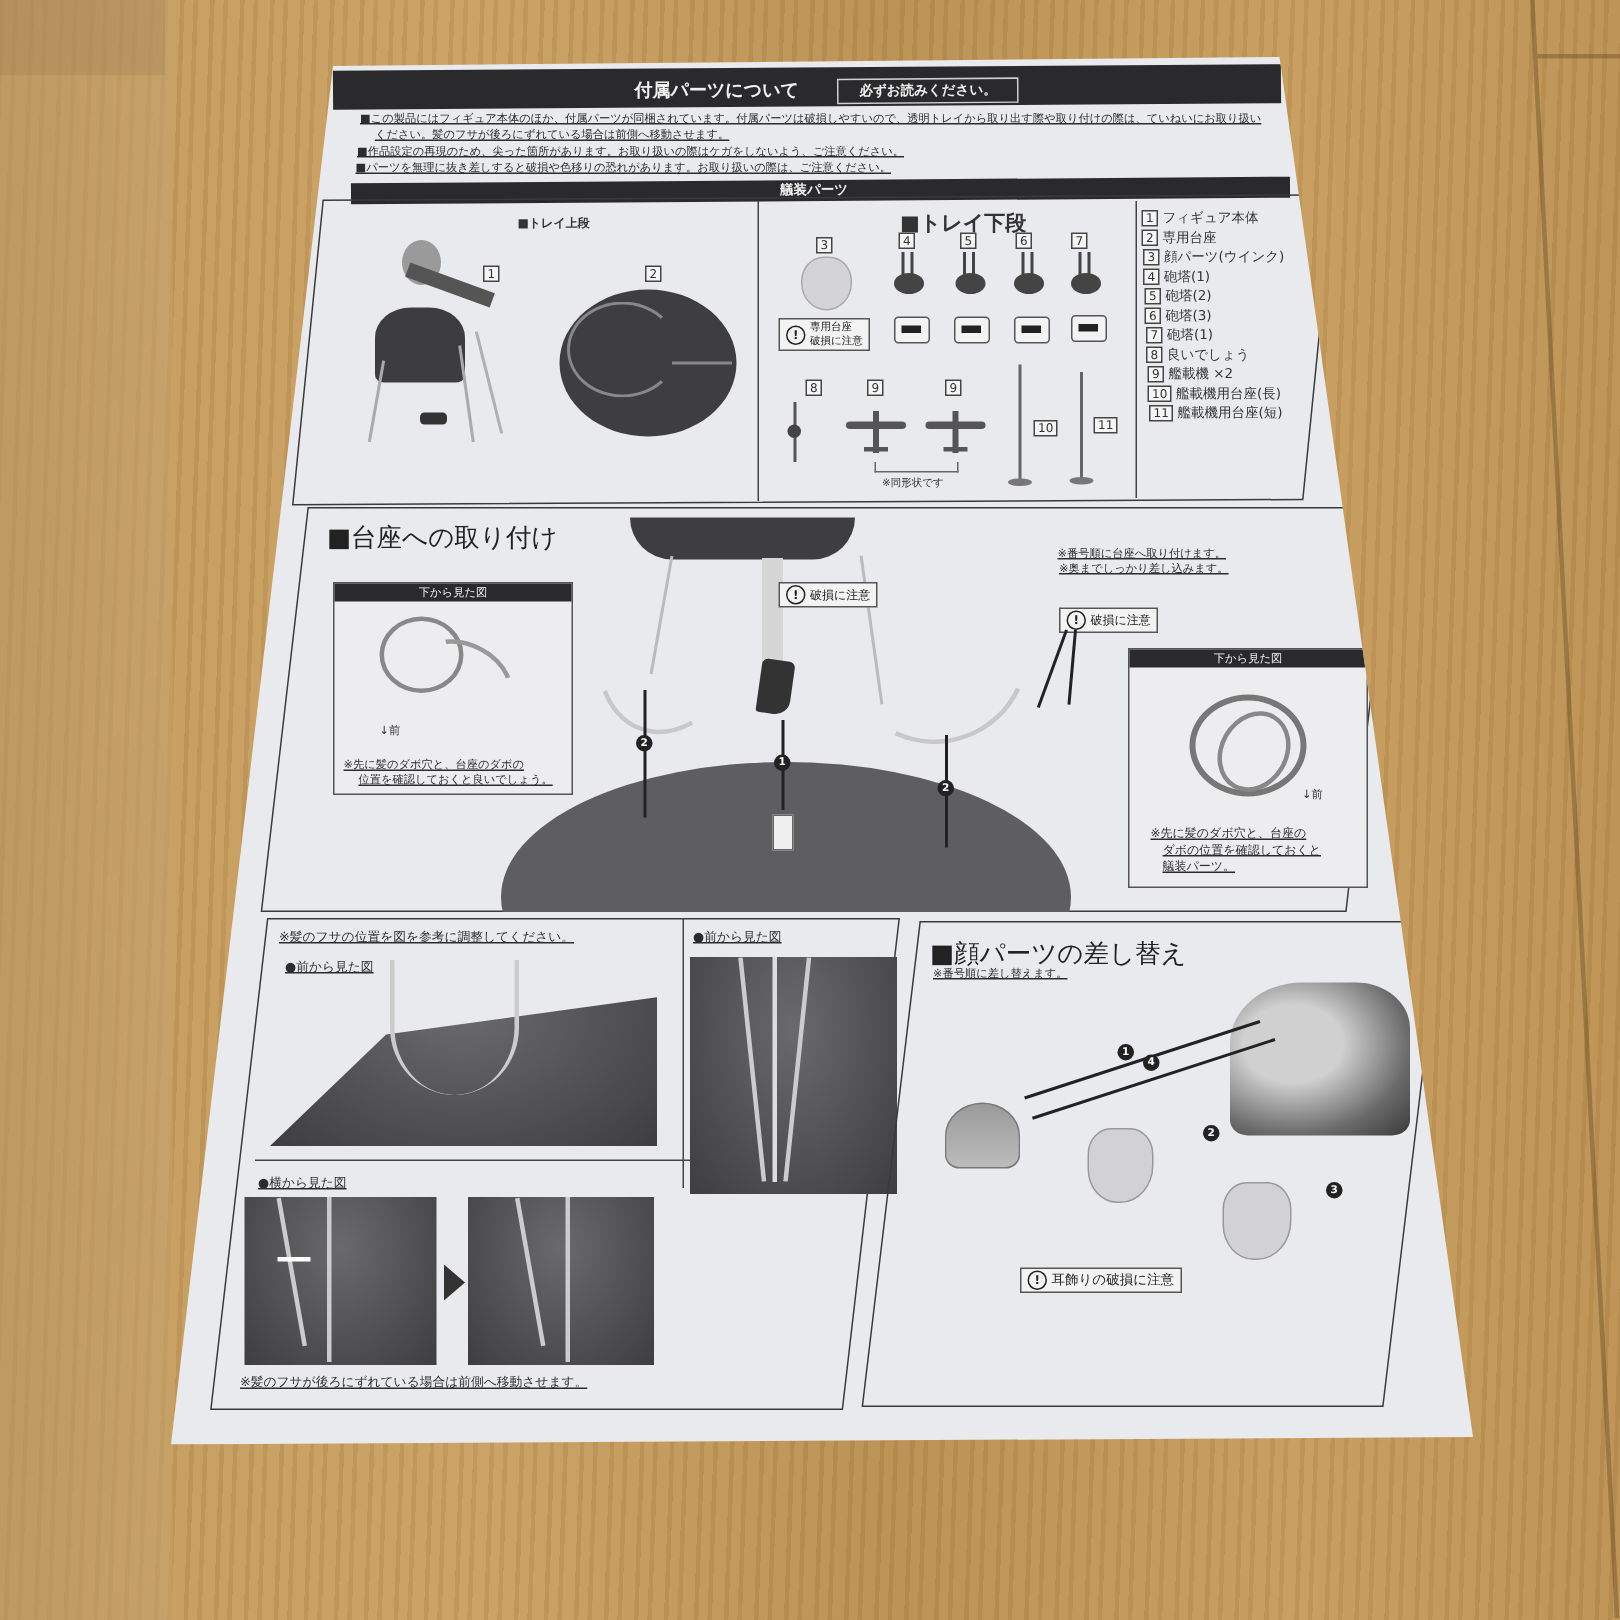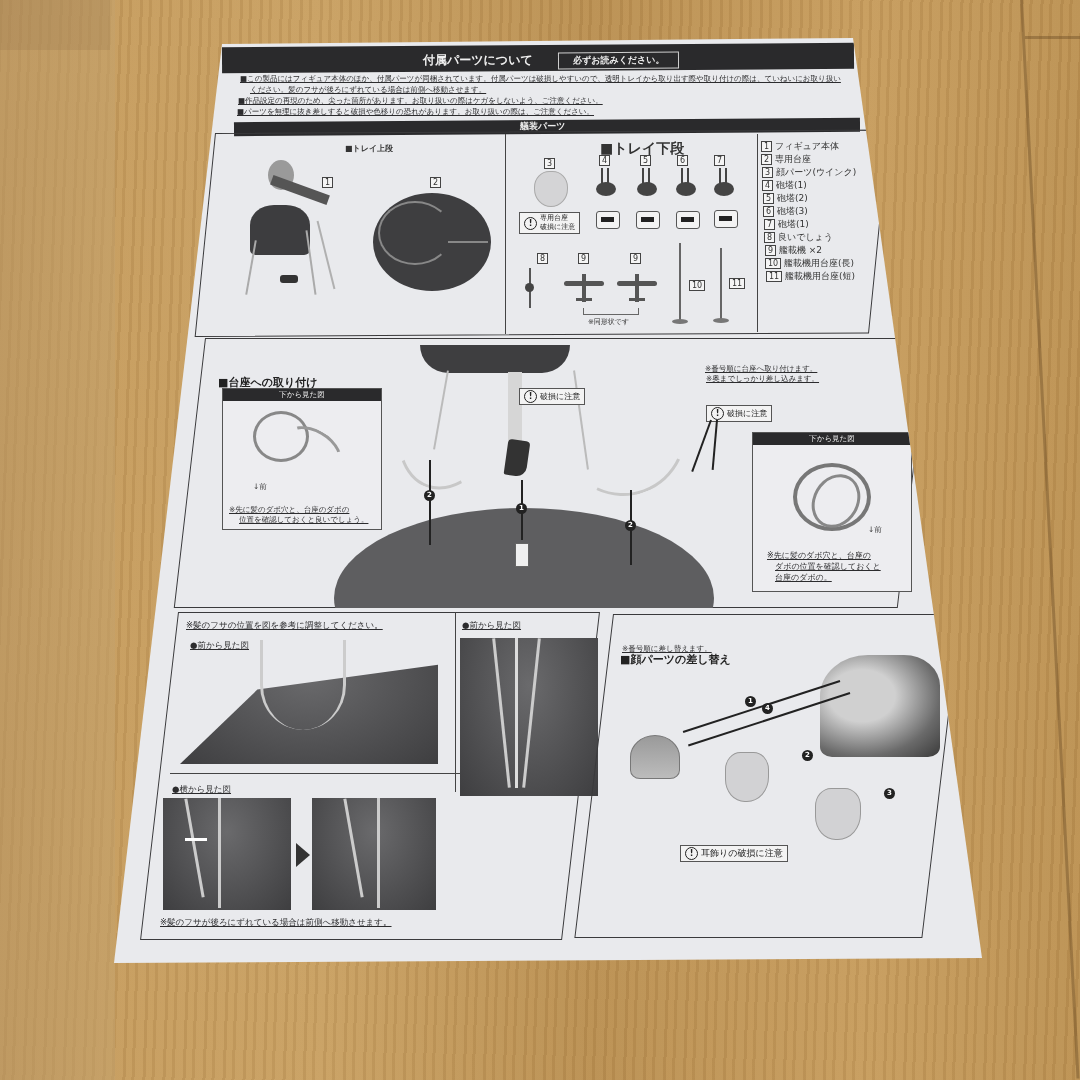--- a/index.html
+++ b/index.html
@@ -18,21 +18,21 @@
   .paper{position:absolute;left:0;top:0;width:1080px;height:1080px;
     background:#e9eaed;
     clip-path:polygon(222px 44px, 853px 38px, 982px 958px, 114px 963px);
     box-shadow:0 0 10px rgba(0,0,0,.3);}
   .abs{position:absolute;}
   .dark{background:#2a2a2c;color:#f3f3f3;}
   .frame{position:absolute;border:1.5px solid #3a3a3c;}
   .txt{color:#2c2c2e;font-size:7.5px;line-height:10px;white-space:nowrap;text-decoration:underline;}
   .h-title{font-weight:bold;font-size:12px;color:#f0f0f0;}
   .must{border:1.5px solid #cfcfcf;color:#f0f0f0;font-size:9px;font-weight:bold;padding:1px 14px;}
-  .sec-title{font-weight:bold;font-size:11px;color:#222;margin-top:28px;}
+  .sec-title{font-weight:normal;font-size:17px;color:#222;}
   .numbox{display:inline-block;border:1px solid #444;font-size:8px;line-height:9px;padding:0 2px;color:#333;background:#f5f5f5;}
   .circ{display:inline-block;width:11px;height:11px;border-radius:50%;background:#222;color:#fff;font-size:7px;line-height:11px;text-align:center;font-weight:bold;}
   .caution{display:flex;align-items:center;gap:3px;border:1px solid #555;background:#f3f3f3;padding:1px 4px;font-size:8px;color:#222;}
   .caution .ex{width:11px;height:11px;border:1.5px solid #222;border-radius:50%;font-size:8px;line-height:11px;text-align:center;font-weight:bold;}
   .photo{background:radial-gradient(ellipse at 50% 30%,#6a6a6c,#3e3e40);}
   .hair{position:absolute;border:3px solid #bdbdbd;border-color:#c8c8c8 transparent transparent transparent;border-radius:50%;}
   .list-item{font-size:9px;line-height:13px;color:#333;white-space:nowrap;}
 </style>
 </head>
 <body>
@@ -204,21 +204,21 @@
     <div class="abs txt" style="left:16px;top:126px;">位置を確認しておくと良いでしょう。</div>
   </div>
 
   <div class="abs" style="left:752px;top:432px;width:158px;height:158px;border:1px solid #555;background:#ededf0;">
     <div class="dark" style="height:12px;font-size:7.5px;text-align:center;line-height:12px;">下から見た図</div>
     <div class="abs" style="left:40px;top:30px;width:70px;height:60px;border:4px solid #777;border-radius:50%;"></div>
     <div class="abs" style="left:60px;top:40px;width:40px;height:50px;border:3px solid #888;border-radius:50%;transform:rotate(30deg);"></div>
     <div class="abs" style="left:115px;top:92px;font-size:7.5px;color:#333;">↓前</div>
     <div class="abs txt" style="left:14px;top:118px;font-size:8px;">※先に髪のダボ穴と、台座の</div>
     <div class="abs txt" style="left:22px;top:129px;font-size:8px;">ダボの位置を確認しておくと</div>
-    <div class="abs txt" style="left:22px;top:140px;font-size:8px;">台座のダボの。</div>
+    <div class="abs txt" style="left:22px;top:140px;font-size:8px;">艤装パーツ。</div>
   </div>
 
   <div class="frame" style="left:178px;top:612px;width:420px;height:326px;transform:skewX(-6.6deg);transform-origin:left top;"></div>
   <div class="abs txt" style="left:186px;top:620px;font-size:8.5px;">※髪のフサの位置を図を参考に調整してください。</div>
   <div class="abs txt" style="left:190px;top:640px;font-size:8.5px;">●前から見た図</div>
   <div class="abs photo" style="left:180px;top:640px;width:258px;height:124px;clip-path:polygon(0 100%,30% 40%,100% 20%,100% 100%);"></div>
   <div class="abs" style="left:260px;top:640px;width:80px;height:90px;border-left:3px solid #ccc;border-right:3px solid #ccc;border-radius:0 0 50% 50%;"></div>
 
   <div class="abs" style="left:455px;top:612px;width:1px;height:180px;background:#444;"></div>
   <div class="abs txt" style="left:462px;top:620px;font-size:8.5px;">●前から見た図</div>

